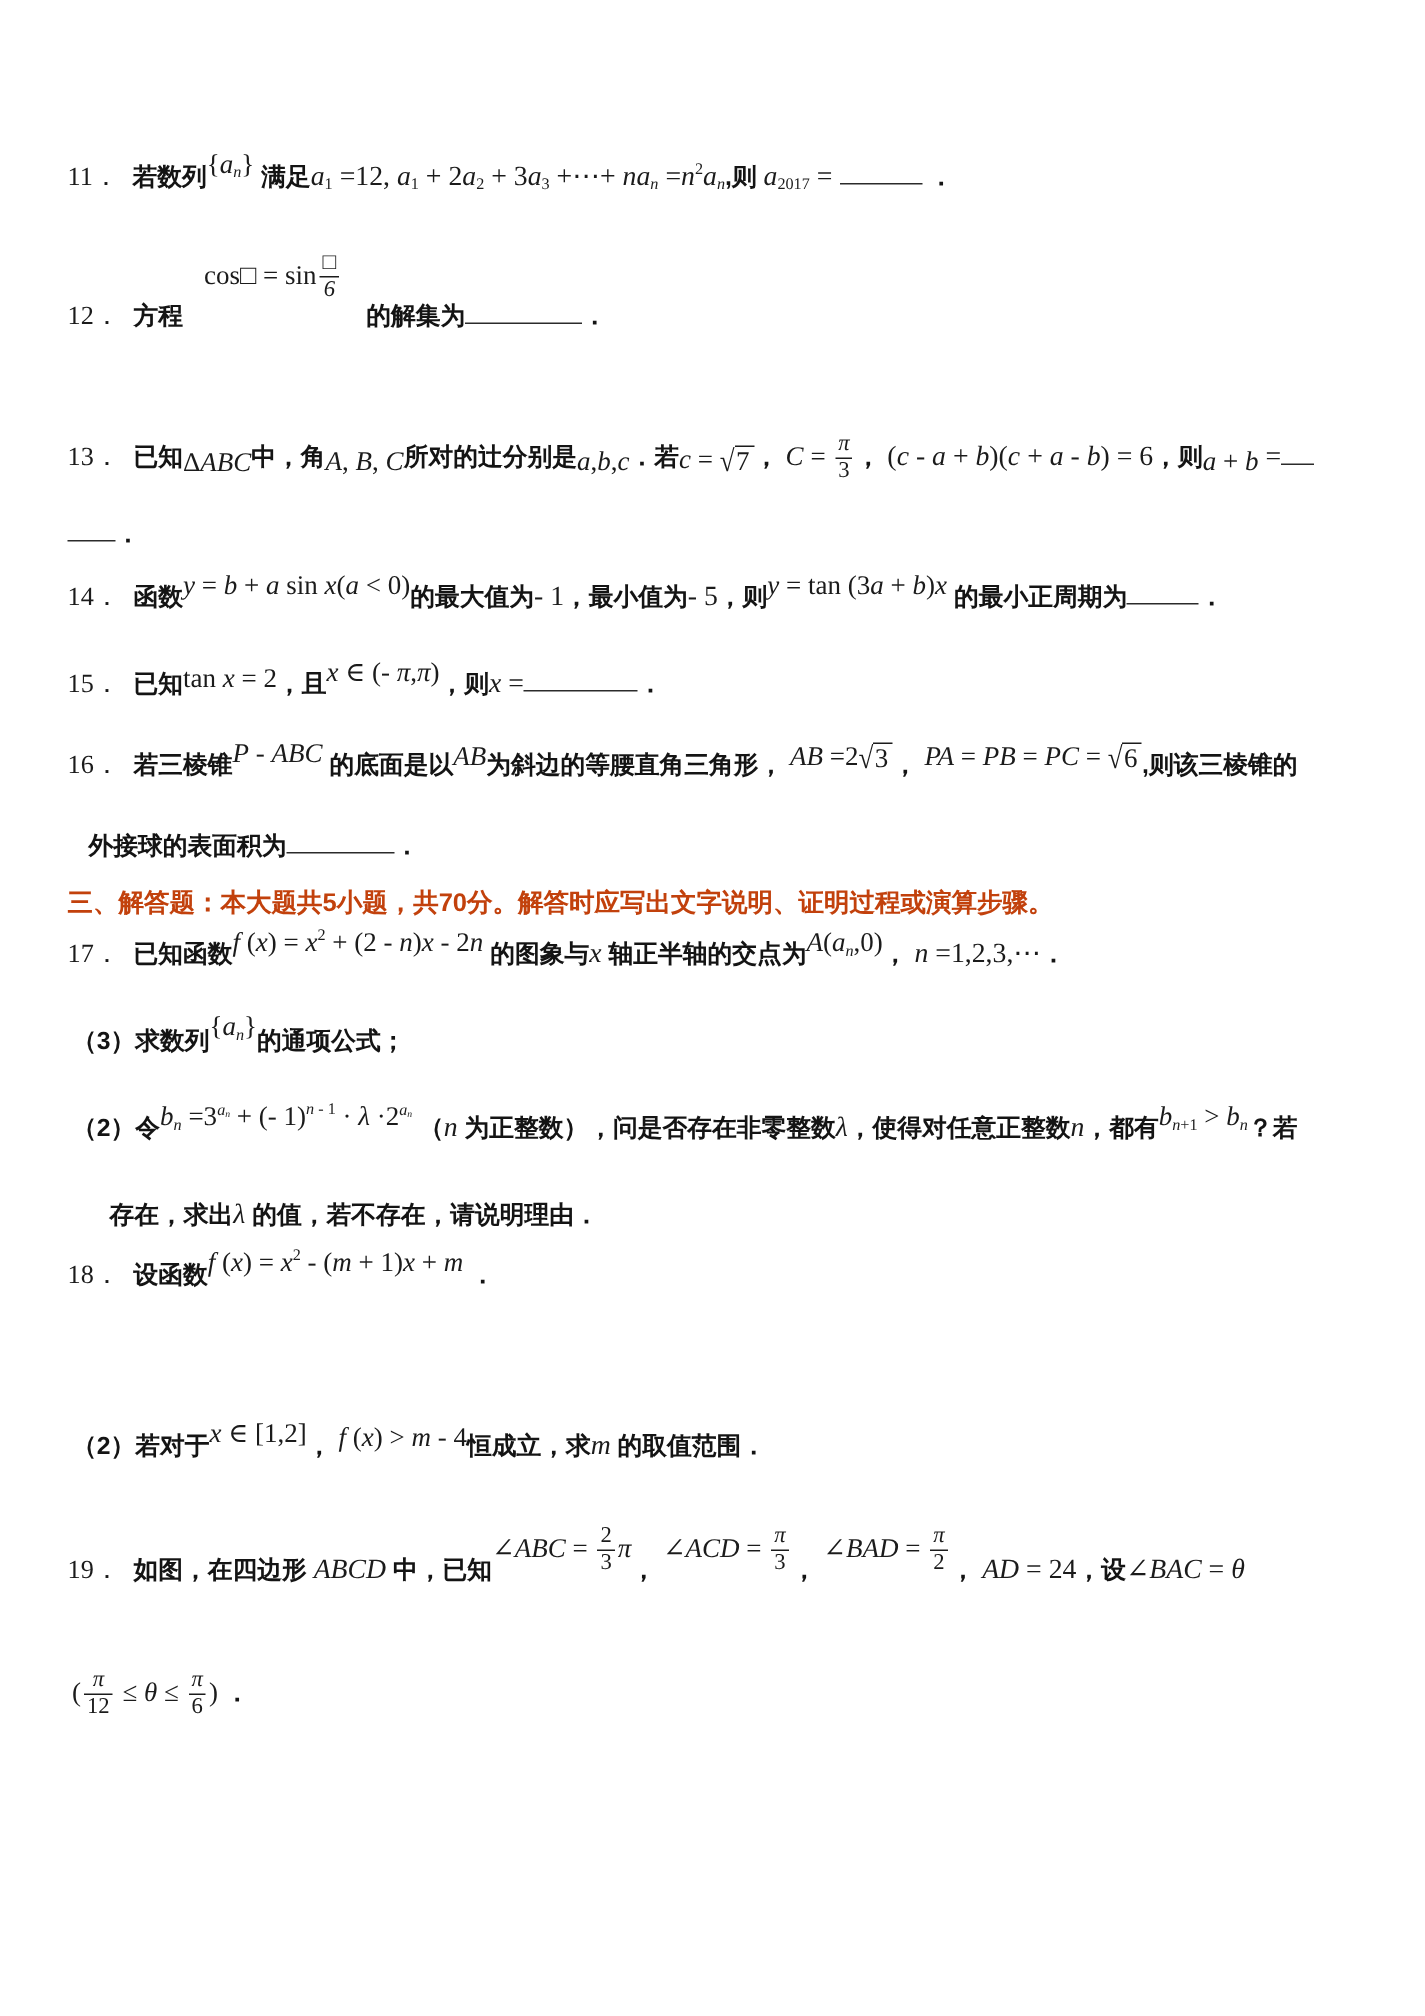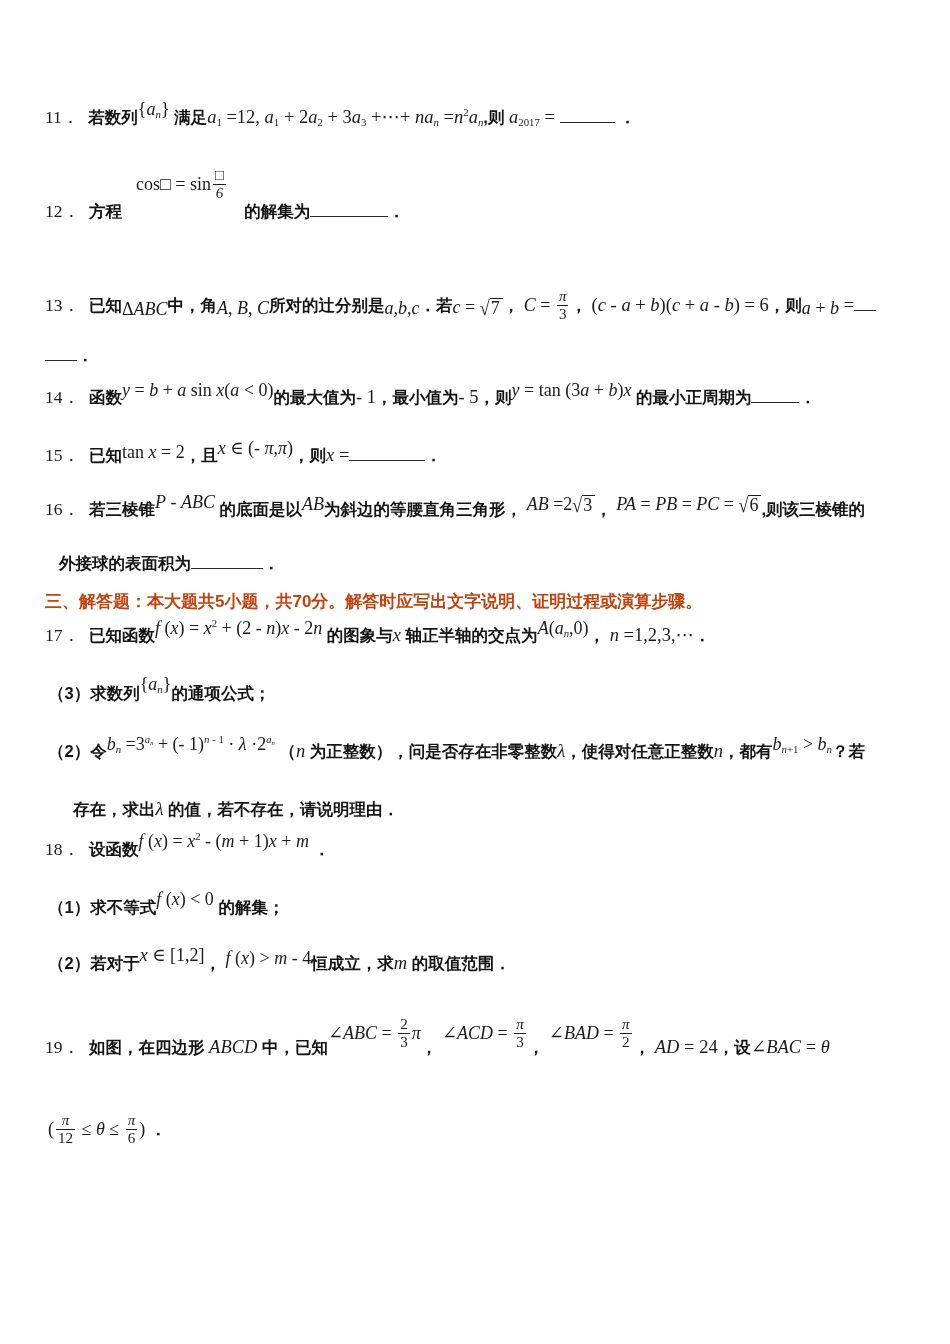--- a/index.html
+++ b/index.html
@@ -46,17 +46,16 @@
     <div class="line" style="top: 382px; left: 45px;"><span class="n">14．</span><span class="t">函数</span><span class="grp" style="top: -7px;"><span class="m">y</span><span class="r"> = </span><span class="m">b</span><span class="r"> + </span><span class="m">a</span><span class="r"> sin </span><span class="m">x</span><span class="r">(</span><span class="m">a</span><span class="r"> &lt; 0)</span></span><span class="t">的最大值为</span><span class="r">- 1</span><span class="t">，最小值为</span><span class="r">- 5</span><span class="t">，则</span><span class="grp" style="top: -7px;"><span class="m">y</span><span class="r"> = tan (3</span><span class="m">a</span><span class="r"> + </span><span class="m">b</span><span class="r">)</span><span class="m">x</span></span><span class="t"> 的最小正周期为</span><span class="blank" style="width: 48px; border-bottom-color: rgb(43, 43, 43);"></span><span class="t">．</span></div>
     <div class="line" style="top: 440px; left: 45px;"><span class="n">15．</span><span class="t">已知</span><span class="grp" style="top: -3px;"><span class="r">tan </span><span class="m">x</span><span class="r"> = 2</span></span><span class="t">，且</span><span class="grp" style="top: -7px;"><span class="m">x</span><span class="r"> ∈ (</span><span class="r">- </span><span class="m">π</span><span class="r">,</span><span class="m">π</span><span class="r">)</span></span><span class="t">，则</span><span class="m">x</span><span class="r"> =</span><span class="blank" style="width: 76px; border-bottom-color: rgb(43, 43, 43);"></span><span class="t">．</span></div>
     <div class="line" style="top: 494px; left: 45px;"><span class="n">16．</span><span class="t">若三棱锥</span><span class="grp" style="top: -7px;"><span class="m">P</span><span class="r"> - </span><span class="m">ABC</span></span><span class="t"> 的底面是以</span><span class="grp" style="top: -5px;"><span class="m">AB</span></span><span class="t">为斜边的等腰直角三角形， </span><span class="grp" style="top: -5px;"><span class="m">AB</span><span class="r"> =2</span><span class="sqrt"><span class="rad-sign">√</span><span class="rad-body"><span class="r">3</span></span></span></span><span class="t">， </span><span class="grp" style="top: -5px;"><span class="m">PA</span><span class="r"> = </span><span class="m">PB</span><span class="r"> = </span><span class="m">PC</span><span class="r"> = </span><span class="sqrt"><span class="rad-sign">√</span><span class="rad-body"><span class="r">6</span></span></span></span><span class="t">,则该三棱锥的</span></div>
     <div class="line" style="top: 548px; left: 59px;"><span class="t">外接球的表面积为</span><span class="blank" style="width: 72px; border-bottom-color: rgb(43, 43, 43);"></span><span class="t">．</span></div>
     <div class="line" style="top: 586px; left: 45px;"><span class="h">三、解答题：本大题共5小题，共70分。解答时应写出文字说明、证明过程或演算步骤。</span></div>
     <div class="line" style="top: 620px; left: 45px;"><span class="n">17．</span><span class="t">已知函数</span><span class="grp" style="top: -7px;"><span class="m">f</span><span class="r"> (</span><span class="m">x</span><span class="r">) = </span><span class="m">x</span><sup><span class="r">2</span></sup><span class="r"> + (2 - </span><span class="m">n</span><span class="r">)</span><span class="m">x</span><span class="r"> - 2</span><span class="m">n</span></span><span class="t"> 的图象与</span><span class="m">x</span><span class="t"> 轴正半轴的交点为</span><span class="grp" style="top: -7px;"><span class="m">A</span><span class="r">(</span><span class="m">a</span><sub><span class="m">n</span></sub><span class="r">,0)</span></span><span class="t">， </span><span class="m">n</span><span class="r"> =1,2,3,⋯</span><span class="t">．</span></div>
     <div class="line" style="top: 678px; left: 48px;"><span class="t">（3）求数列</span><span class="grp" style="top: -9px;"><span class="r">{</span><span class="m">a</span><sub><span class="m">n</span></sub><span class="r">}</span></span><span class="t">的通项公式；</span></div>
     <div class="line" style="top: 736px; left: 48px;"><span class="t">（2）令</span><span class="grp" style="top: -7px;"><span class="m">b</span><sub><span class="m">n</span></sub><span class="r"> =3</span><sup><span class="m">a</span><sub><span class="m">n</span></sub></sup><span class="r"> + (- 1)</span><sup><span class="m">n</span><span class="r"> - 1</span></sup><span class="r"> · </span><span class="m">λ</span><span class="r"> ·2</span><sup><span class="m">a</span><sub><span class="m">n</span></sub></sup></span><span class="t"> （</span><span class="m">n</span><span class="t"> 为正整数），问是否存在非零整数</span><span class="m">λ</span><span class="t">，使得对任意正整数</span><span class="m">n</span><span class="t">，都有</span><span class="grp" style="top: -7px;"><span class="m">b</span><sub><span class="m">n</span><span class="r">+1</span></sub><span class="r"> &gt; </span><span class="m">b</span><sub><span class="m">n</span></sub></span><span class="t">？若</span></div>
     <div class="line" style="top: 794px; left: 45px; margin-left: 28px;"><span class="t">存在，求出</span><span class="m">λ</span><span class="t"> 的值，若不存在，请说明理由．</span></div>
     <div class="line" style="top: 834px; left: 45px;"><span class="n">18．</span><span class="t">设函数</span><span class="grp" style="top: -8px;"><span class="m">f</span><span class="r"> (</span><span class="m">x</span><span class="r">) = </span><span class="m">x</span><sup><span class="r">2</span></sup><span class="r"> - (</span><span class="m">m</span><span class="r"> + 1)</span><span class="m">x</span><span class="r"> + </span><span class="m">m</span></span><span class="t"> ．</span></div>
-    <div class="line" style="top: 892px; left: 48px;"><span class="t">（1）求不等式</span><span class="grp" style="top: -8px;"><span class="m">f</span><span class="r"> (</span><span class="m">x</span><span class="r">) &lt; 0</span></span><span class="t"> 的解集；</span></div>
     <div class="line" style="top: 948px; left: 48px;"><span class="t">（2）若对于</span><span class="grp" style="top: -8px;"><span class="m">x</span><span class="r"> ∈ [1,2]</span></span><span class="t">， </span><span class="grp" style="top: -5px;"><span class="m">f</span><span class="r"> (</span><span class="m">x</span><span class="r">) &gt; </span><span class="m">m</span><span class="r"> - 4</span></span><span class="t">恒成立，求</span><span class="m">m</span><span class="t"> 的取值范围．</span></div>
     <div class="line" style="top: 1030px; left: 45px;"><span class="n">19．</span><span class="t">如图，在四边形 </span><span class="m">ABCD</span><span class="t"> 中，已知</span><span class="grp" style="top: -14px;"><span class="r">∠</span><span class="m">ABC</span><span class="r"> = </span><span class="frac"><span class="num"><span class="r">2</span></span><span class="den"><span class="r">3</span></span></span><span class="m">π</span></span><span class="t">， </span><span class="grp" style="top: -14px;"><span class="r">∠</span><span class="m">ACD</span><span class="r"> = </span><span class="frac"><span class="num"><span class="m">π</span></span><span class="den"><span class="r">3</span></span></span></span><span class="t">， </span><span class="grp" style="top: -14px;"><span class="r">∠</span><span class="m">BAD</span><span class="r"> = </span><span class="frac"><span class="num"><span class="m">π</span></span><span class="den"><span class="r">2</span></span></span></span><span class="t">， </span><span class="m">AD</span><span class="r"> = 24</span><span class="t">，设</span><span class="r">∠</span><span class="m">BAC</span><span class="r"> = </span><span class="m">θ</span></div>
     <div class="line" style="top: 1112px; left: 48px;"><span class="grp"><span class="r">(</span><span class="frac"><span class="num"><span class="m">π</span></span><span class="den"><span class="r">12</span></span></span><span class="r"> ≤ </span><span class="m">θ</span><span class="r"> ≤ </span><span class="frac"><span class="num"><span class="m">π</span></span><span class="den"><span class="r">6</span></span></span><span class="r">)</span></span><span class="t"> ．</span></div>
   </div>
 
 </body></html>

